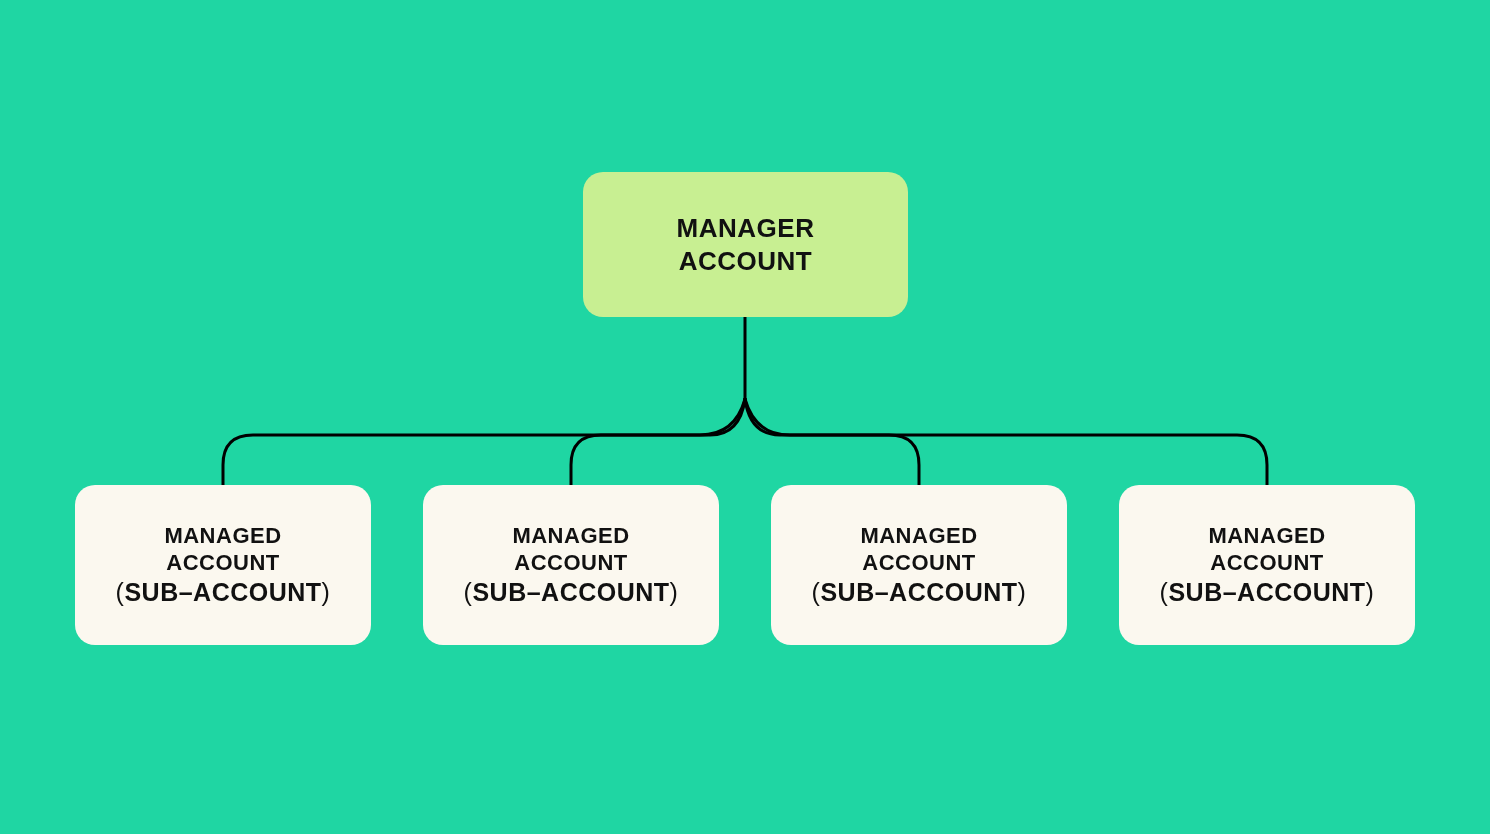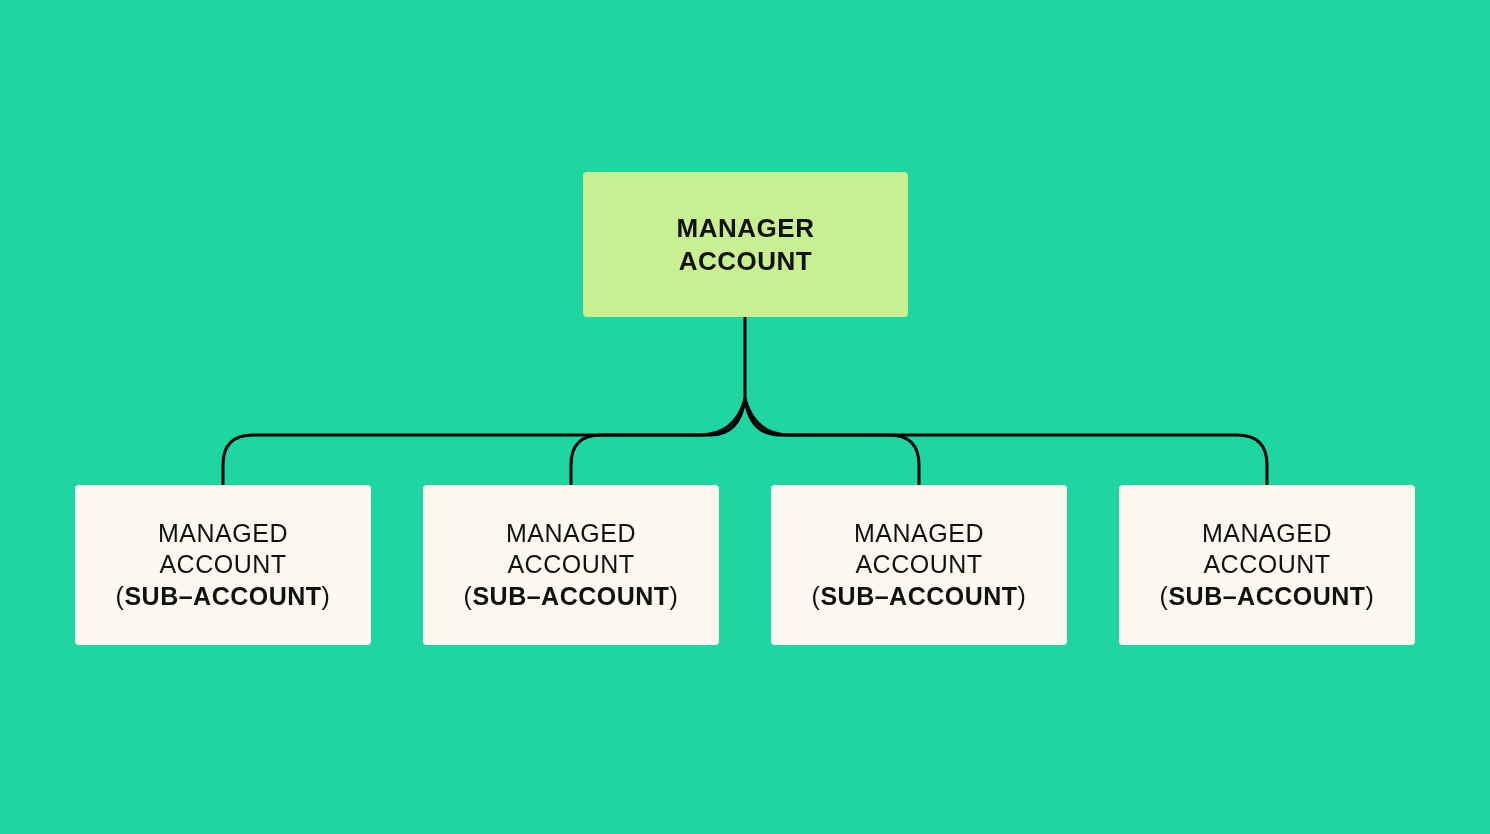--- a/index.html
+++ b/index.html
@@ -7,21 +7,21 @@
   body {
     width: 1490px;
     height: 834px;
     background: #1fd6a3;
     position: relative;
     font-family: Arial, Helvetica, sans-serif;
     overflow: hidden;
   }
   .node {
     position: absolute;
-    border-radius: 4px;
+    border-radius: 20px;
     text-align: center;
     display: flex;
     flex-direction: column;
     align-items: center;
     justify-content: center;
     padding: 18px 3px;
     line-height: 1.25;
   }
   .root {
     background: #c8ef92;
@@ -29,22 +29,22 @@
     font-weight: 800;
     font-size: 26px;
     letter-spacing: 0.5px;
   }
   .child {
     background: #fbf8ef;
     color: #111;
   }
   .child .line1,
   .child .line2 {
-    font-weight: 400;
-    font-size: 25px;
+    font-weight: 700;
+    font-size: 22px;
     letter-spacing: 0.5px;
   }
   .child .line3 {
     font-size: 25px;
     font-weight: 400;
     letter-spacing: 0.5px;
   }
   .child .line3 .paren { font-weight: 400; }
   .child .line3 .bold { font-weight: 700; }
   svg.connectors {

